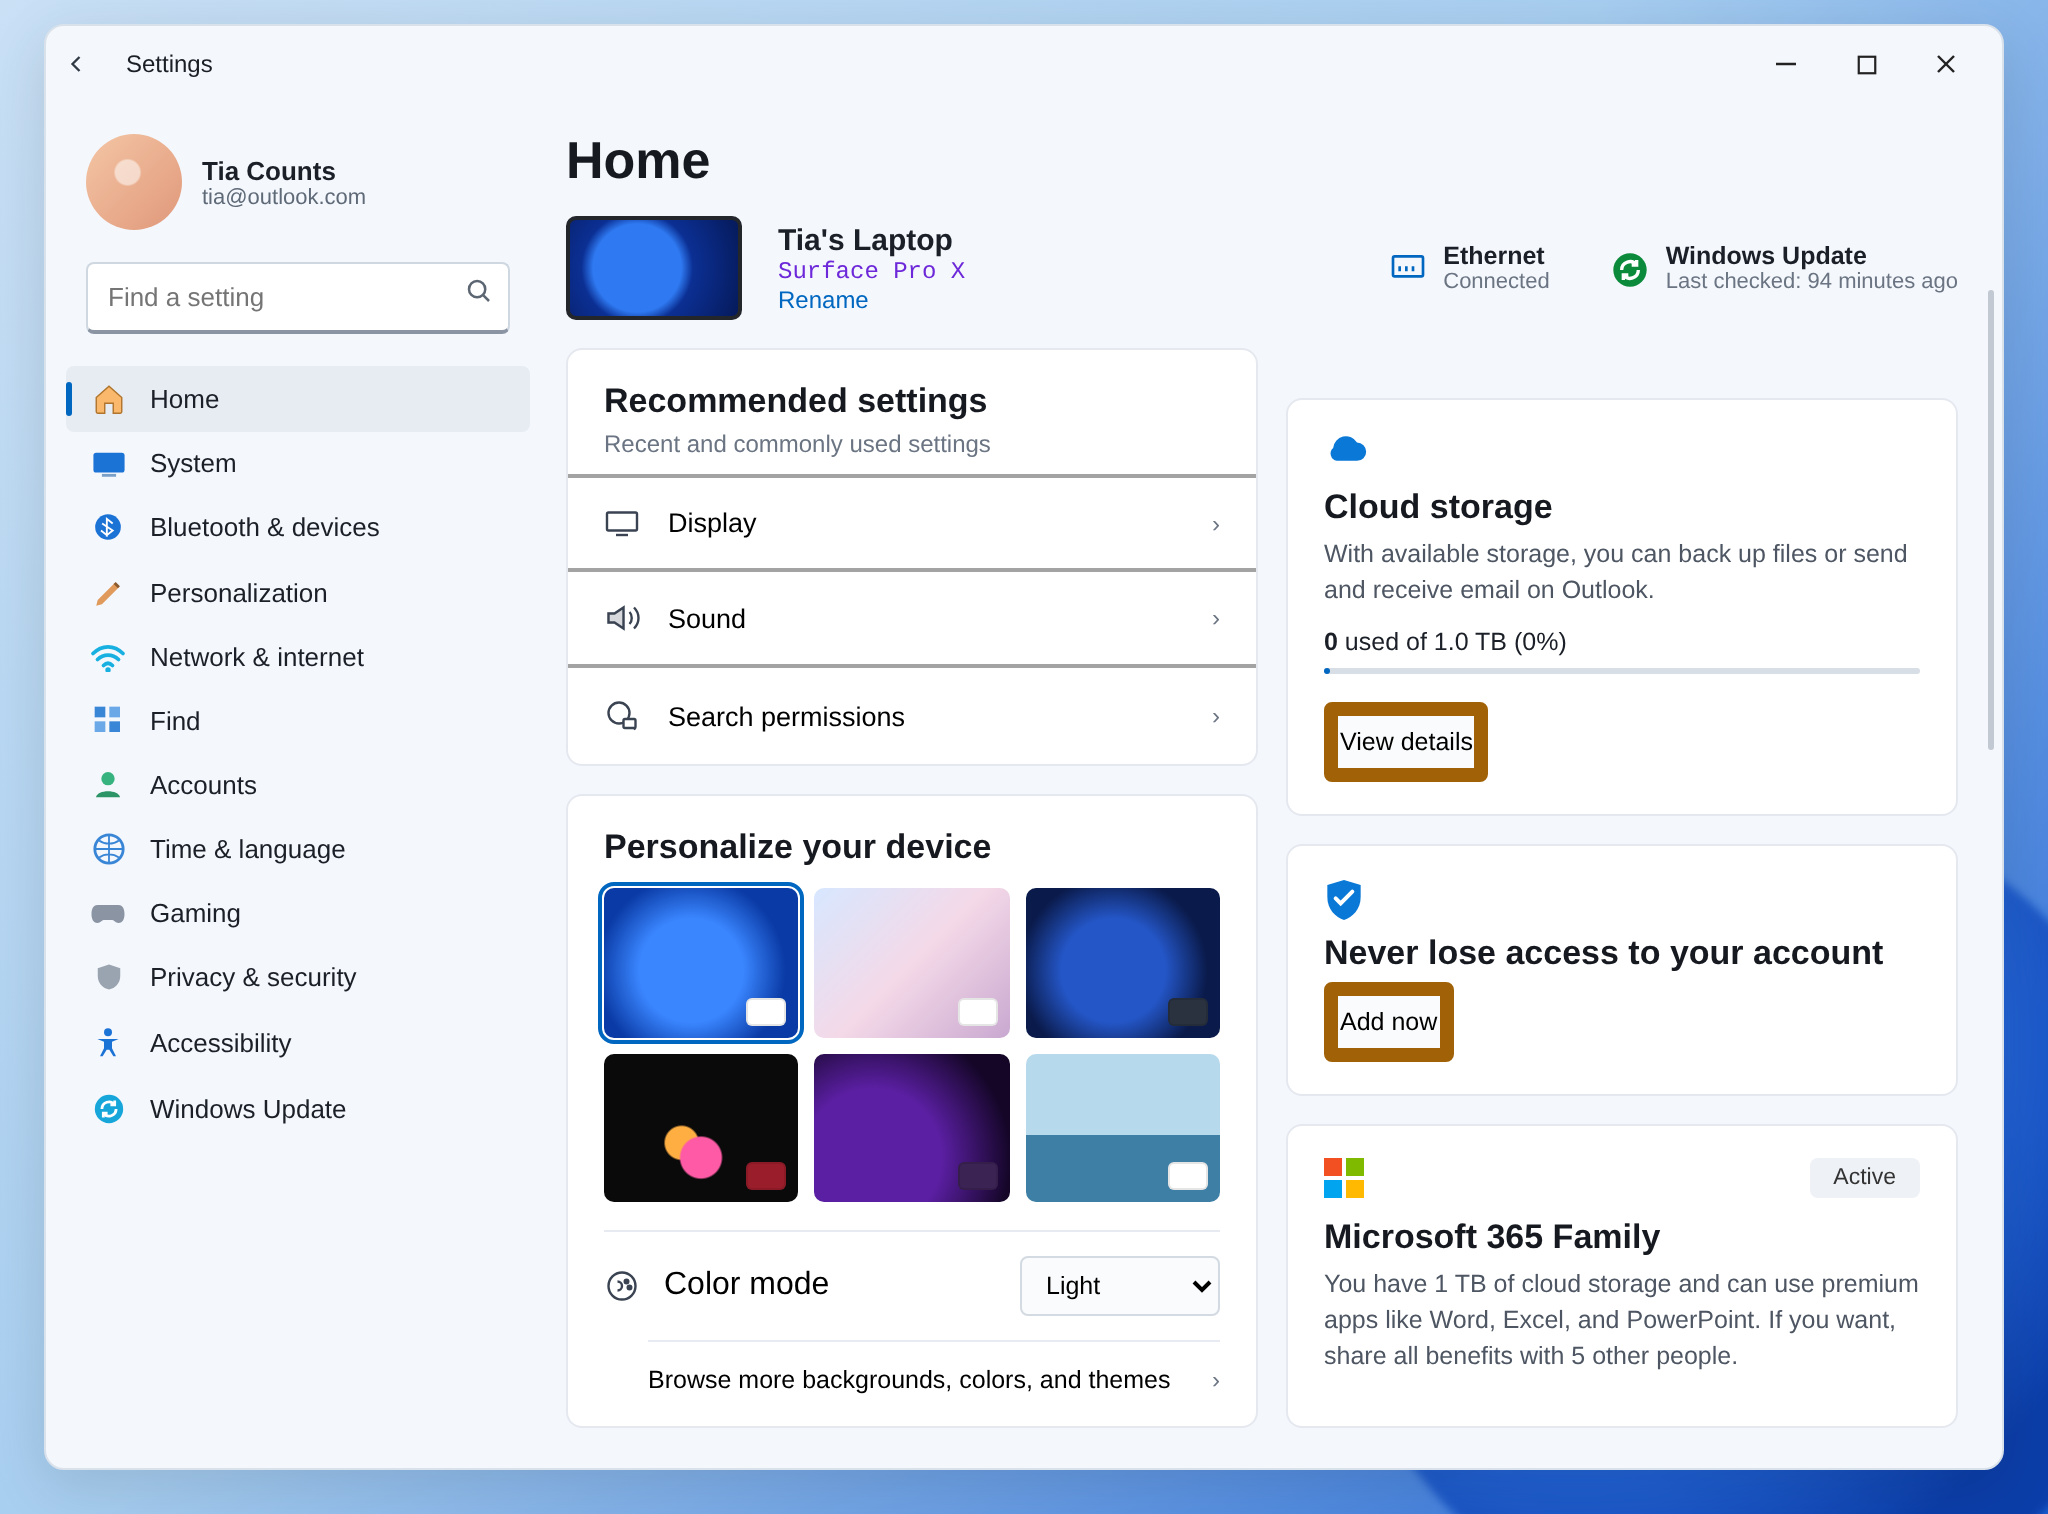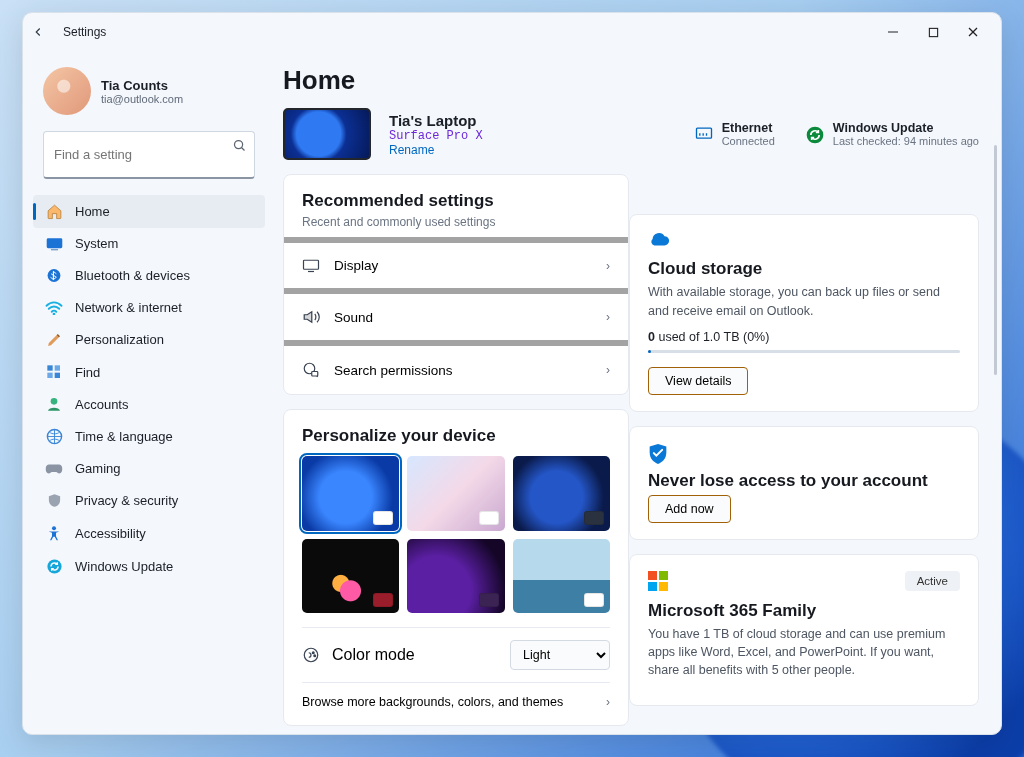--- a/index.html
+++ b/index.html
@@ -31,21 +31,21 @@
 
   
   .sidebar { width:250px; flex:0 0 250px; padding:10px 8px 10px 10px; display:flex; flex-direction:column; }
   .profile { display:flex; align-items:center; gap:10px; padding:6px 10px 14px 10px; }
   .avatar { width:48px; height:48px; border-radius:50%; background:linear-gradient(135deg,#f4c6a5,#e0987a); position:relative; overflow:hidden; }
   .avatar::after{content:"";position:absolute;inset:8px;border-radius:50%;background:radial-gradient(circle at 40% 35%, #fff8 0 6px, transparent 7px);}
   .profile .name { font-size:13px; font-weight:600; color:#1b1f27; }
   .profile .email { font-size:11px; color:#5f6a78; }
   .search { position:relative; margin:2px 10px 10px 10px; }
   .search input {
-    width:100%; height:48px; border:1px solid #cfd7e1; border-bottom:2px solid #8a94a3;
+    width:100%; height:36px; border:1px solid #cfd7e1; border-bottom:2px solid #8a94a3;
     border-radius:4px; background:#fff; padding:0 30px 0 10px; font-size:13px; outline:none;
   }
   .search .icon { position:absolute; right:8px; top:7px; color:#5c6572; pointer-events:none; }
   .nav { list-style:none; margin:6px 0 0 0; padding:0; }
   .nav li {
     display:flex; align-items:center; gap:12px; font-size:13px; color:#1b1f27;
     padding:8px 12px; border-radius:4px; cursor:pointer; position:relative;
   }
   .nav li .nicon { width:18px; display:flex; justify-content:center; }
   .nav li.active { background:#e7ecf3; }
@@ -61,34 +61,34 @@
   }
   .device-info .dname { font-size:15px; font-weight:600; color:#1b1f27; }
   .device-info .dmodel { font-size:12px; color:#6d28d9;font-family:Liberation Mono, monospace; }
   .device-info .drename { font-size:12px; color:#0067c0; cursor:pointer; }
   .net-update { margin-left:auto; display:flex; gap:30px; }
   .nu-item { display:flex; gap:10px; align-items:center; }
   .nu-icon { width:18px; height:18px; color:#0067c0; }
   .nu-text .t1 { font-size:12.5px; font-weight:600; color:#1b1f27; }
   .nu-text .t2 { font-size:11px; color:#6a7482; }
 
-  .cols { display:flex; align-items:center; }
+  .cols { display:flex; gap:14px; align-items:flex-end; }
   .colL { width:346px; flex:0 0 346px; display:flex; flex-direction:column; gap:14px; }
   .colR { flex:1; display:flex; flex-direction:column; gap:14px;margin-top:20px; }
 
   .card {
     background:#fff; border:1px solid #e5e9ef; border-radius:8px; padding:16px 18px;
   }
   .card h2 { font-size:17px; font-weight:600; margin:0 0 4px 0; color:#16191f; }
   .card .sub { font-size:12px; color:#6a7482; margin-bottom:8px; }
 
   .settings-list { margin:8px -18px -16px -18px; }
   .set-row {
     display:flex; align-items:center; gap:14px; padding:15px 18px;
-    border-top:6px solid #a3a3a3; cursor:pointer; font-size:13.5px;
+    border-top:2px solid #a3a3a3; cursor:pointer; font-size:13.5px;
   }
   .set-row .ricon { width:18px; color:#3a4352; }
   .set-row .chev { margin-left:auto; color:#6a7482; font-size:12px; }
 
   
   .themes { display:grid; grid-template-columns:repeat(3,1fr); gap:8px; margin-top:10px; }
   .theme {
     aspect-ratio: 86/66; border-radius:5px; position:relative; cursor:pointer;
     background:#333; overflow:hidden;
   }
@@ -105,31 +105,31 @@
   .theme .chip.pdk  { background:#3b2353; }
 
   .mode-row, .browse-row {
     display:flex; align-items:center; gap:12px; padding:12px 0 0 0; border-top:1px solid #e7ebf1; margin-top:14px;
   }
   .mode-row .ricon { color:#3a4352; }
   .select {
     margin-left:auto; width:100px; height:30px; border:1px solid #d4dae2; border-radius:4px;
     background:#fafbfc; font-size:12.5px; padding:0 8px;
   }
-  .browse-row { margin-top:12px; }
+  .browse-row { margin-top:12px;margin-left:22px; }
   .browse-row .txt { font-size:12.5px; }
   .browse-row .chev { margin-left:auto; color:#6a7482; font-size:12px; }
 
   
   .big-icon { width:20px; height:20px; margin-bottom:8px; }
   .card p { font-size:12.5px; color:#4d5662; margin:4px 0 10px 0; line-height:1.45; }
   .bar { height:3px; background:#d8dee6; border-radius:2px; margin:6px 0 14px 0; position:relative; }
   .bar::after{content:"";position:absolute;left:0;top:0;bottom:0;width:1%;background:#0067c0;border-radius:2px;}
   .btn {
-    display:inline-block; padding:6px 16px; font-size:12.5px; border:1px solid #a16207;
+    display:inline-block; padding:6px 1px; font-size:12.5px; border:7px solid #a16207;
     border-radius:4px; background:#fafbfc; cursor:pointer;
   }
   .used { font-size:12.5px; color:#1b1f27; }
   .used b { font-weight:700; }
 
   .m365 .hdr { display:flex; align-items:center; }
   .mslogo { width:20px; height:20px; display:grid; grid-template-columns:1fr 1fr; grid-template-rows:1fr 1fr; gap:2px; margin-right:auto;}
   .mslogo span:nth-child(1){background:#f25022;} .mslogo span:nth-child(2){background:#7fba00;}
   .mslogo span:nth-child(3){background:#00a4ef;} .mslogo span:nth-child(4){background:#ffb900;}
   .badge { font-size:11.5px; background:#eef1f5; border-radius:4px; padding:4px 12px; color:#333; }
@@ -217,35 +217,35 @@
           <span class="nicon">
               <svg width="14" height="17" viewBox="0 0 24 24">
                 <circle cx="12" cy="12" r="11" fill="#1c73d6"></circle>
                 <path d="M11 5v14l5-4-9-6m9-0l-5-4v14l-5-4" fill="none" stroke="#fff" stroke-width="1.6"></path>
               </svg>
             </span>
           <span>Bluetooth &amp; devices</span>
         </li>
         <li>
           <span class="nicon">
+              <svg width="17" height="17" viewBox="0 0 24 24">
+                <path d="M3 21l4-1 12-12-3-3L4 17z" fill="#e09a5b"></path>
+                <path d="M16 5l3 3" stroke="#8a5a2d" stroke-width="2"></path>
+              </svg>
+            </span>
+          <span>Personalization</span>
+        </li>
+        <li>
+          <span class="nicon">
               <svg width="18" height="14" viewBox="0 0 24 18">
                 <path d="M2 6c6-6 14-6 20 0M5 10c4-4 10-4 14 0M9 14c2-2 4-2 6 0" fill="none" stroke="#17b0e0" stroke-width="2.5" stroke-linecap="round"></path>
                 <circle cx="12" cy="17" r="1.8" fill="#17b0e0"></circle>
               </svg>
             </span>
           <span>Network &amp; internet</span>
-        </li>
-        <li>
-          <span class="nicon">
-              <svg width="17" height="17" viewBox="0 0 24 24">
-                <path d="M3 21l4-1 12-12-3-3L4 17z" fill="#e09a5b"></path>
-                <path d="M16 5l3 3" stroke="#8a5a2d" stroke-width="2"></path>
-              </svg>
-            </span>
-          <span>Personalization</span>
         </li>
         <li>
           <span class="nicon">
               <svg width="16" height="16" viewBox="0 0 24 24">
                 <rect x="2" y="2" width="8" height="8" fill="#3a86d6"></rect>
                 <rect x="13" y="2" width="8" height="8" fill="#6aa8e8"></rect>
                 <rect x="2" y="13" width="8" height="8" fill="#6aa8e8"></rect>
                 <rect x="13" y="13" width="8" height="8" fill="#3a86d6"></rect>
               </svg>
             </span>

